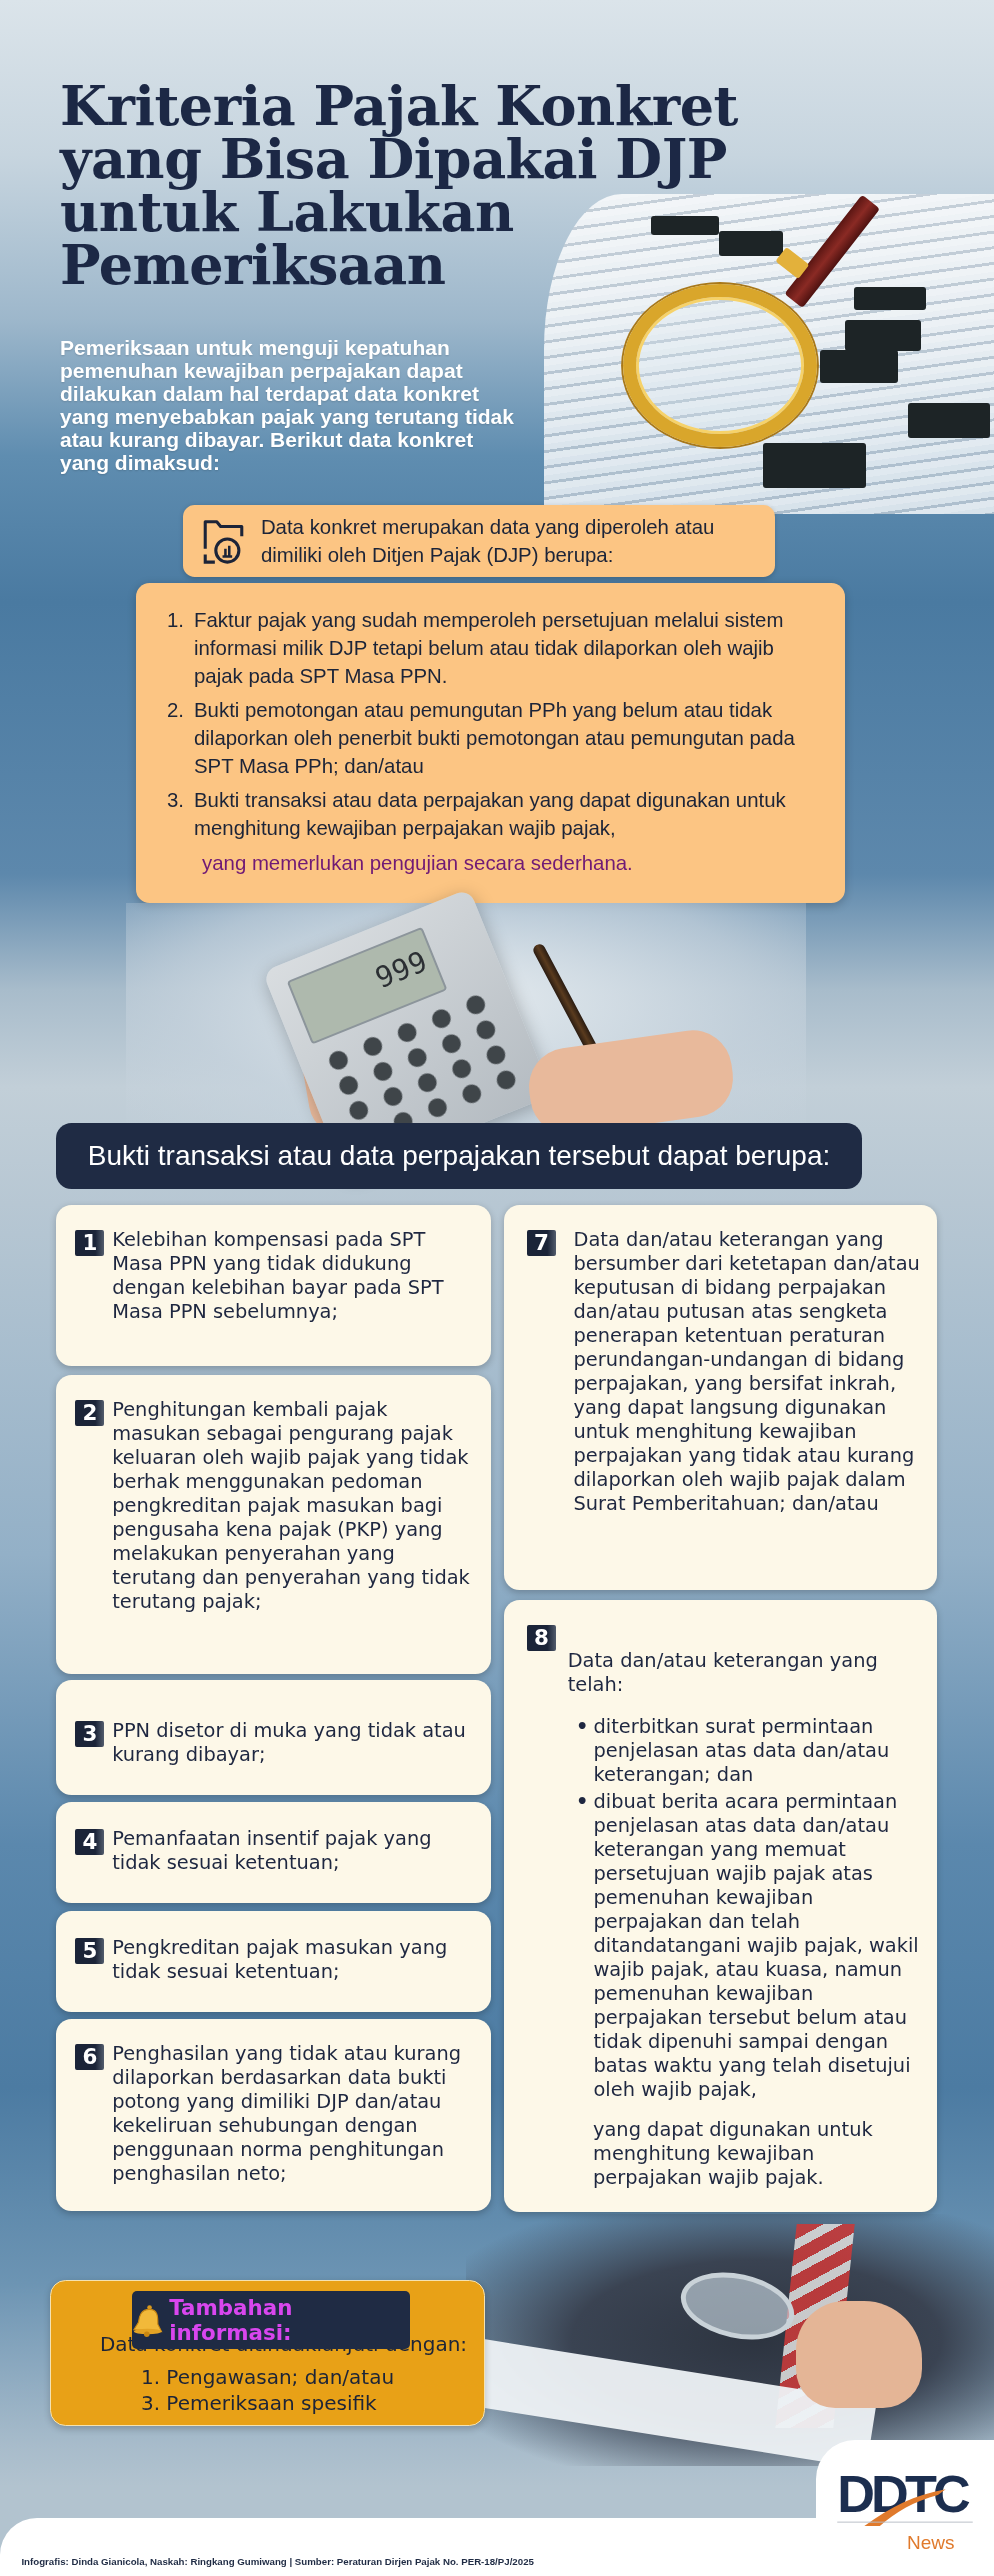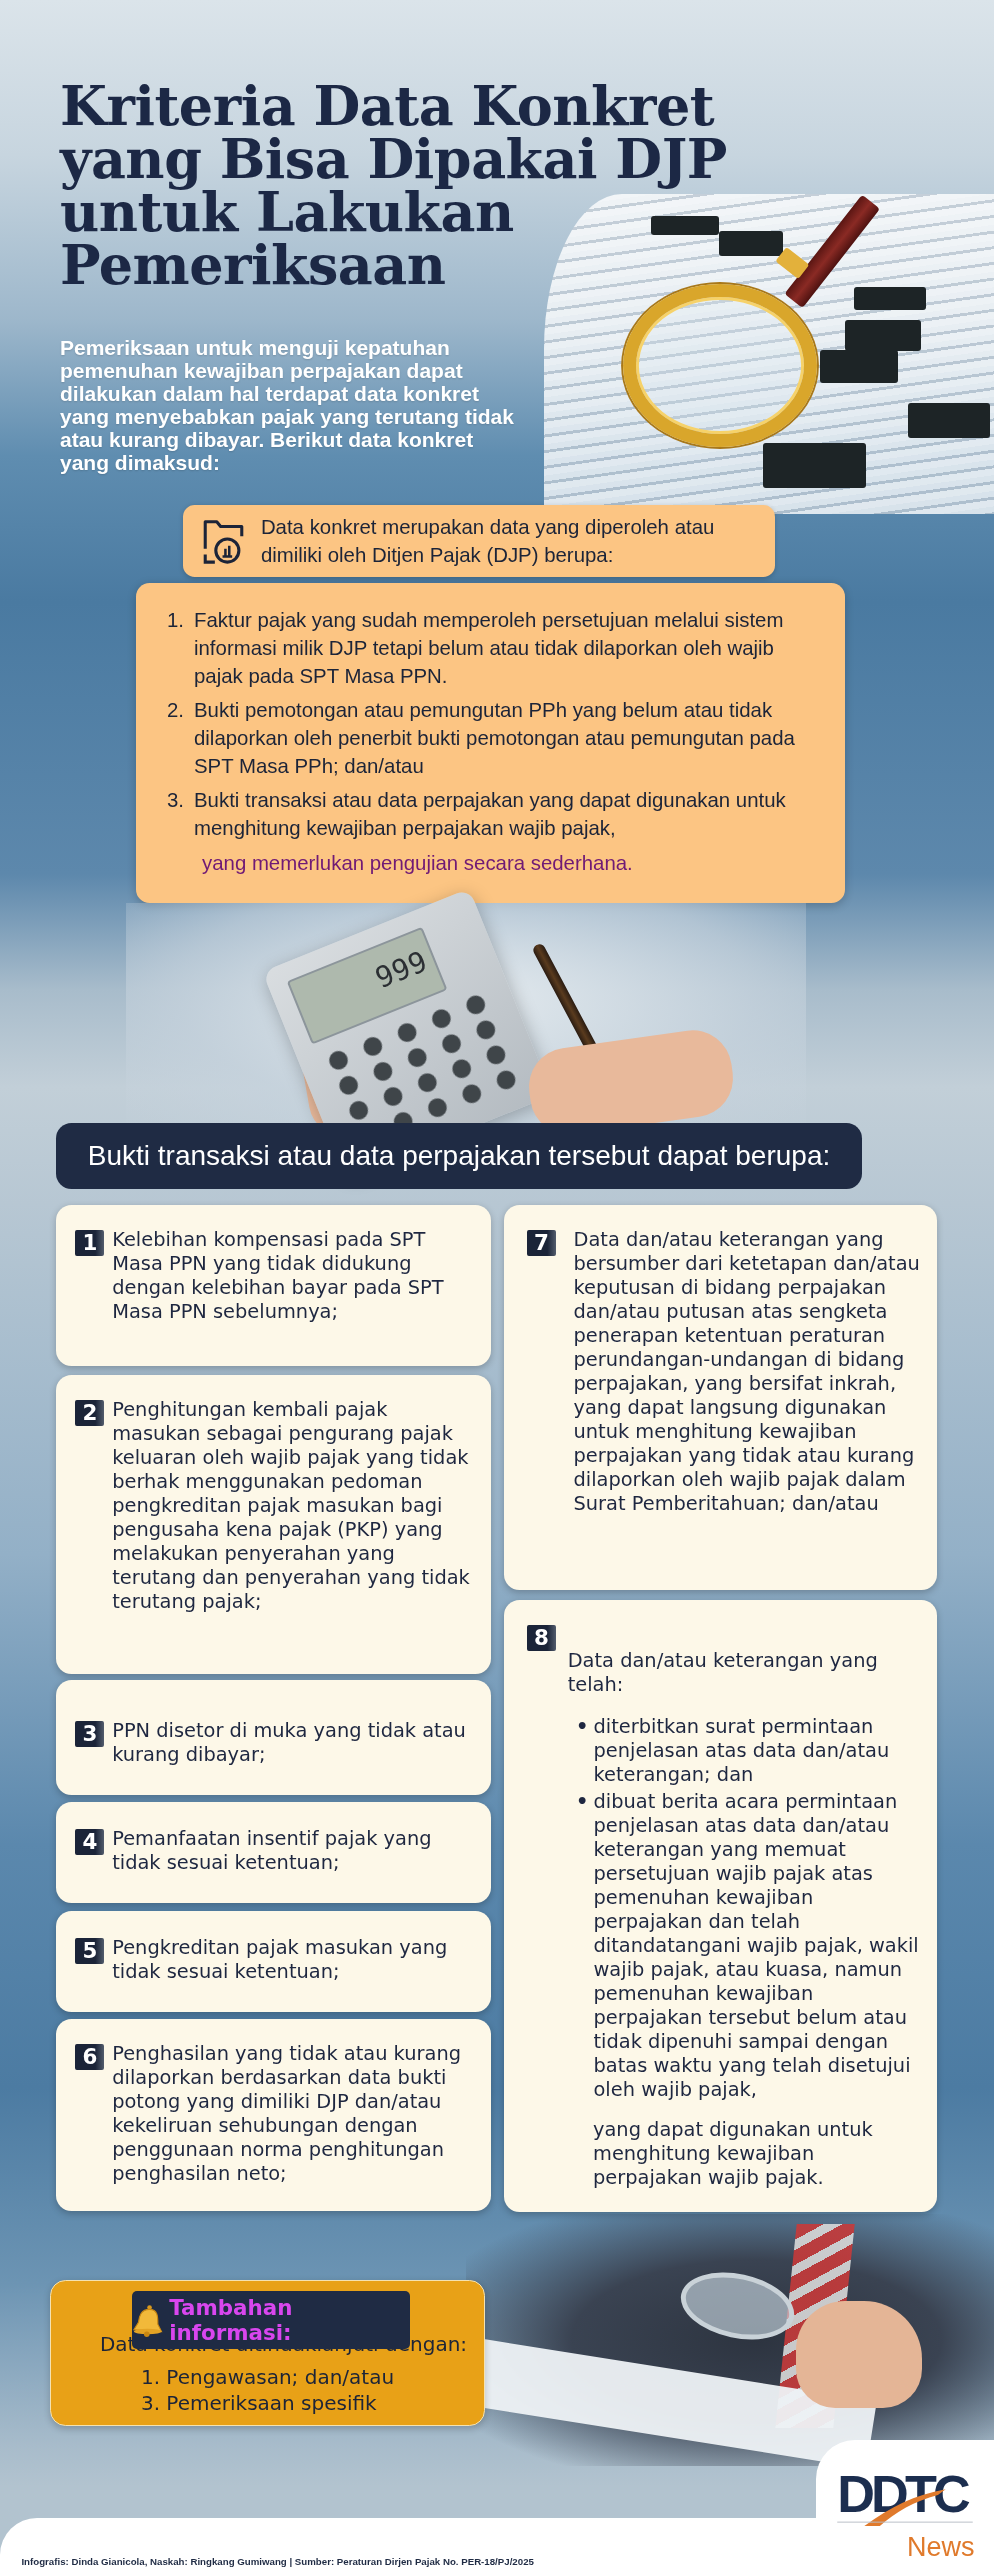--- a/index.html
+++ b/index.html
@@ -175,21 +175,21 @@
     font-size: 9.7px; font-weight: bold; color: #1f2b44;
   }
   .logo-wrap {
     position: absolute; left: 816px; top: 2440px; width: 179px; height: 136px;
     background: #ffffff; border-top-left-radius: 39px;
   }
   .logo-ddtc {
     position: absolute; left: 837px; top: 2466px; width: 136px; height: 60px;
   }
   .logo-news {
-    position: absolute; left: 907px; top: 2532px; font-size: 27px; color: #e07a2c;
+    position: absolute; left: 907px; top: 2532px; font-size: 19px; color: #e07a2c;
     font-family: "Liberation Sans", sans-serif;
   }
 </style>
 </head>
 <body>
 
 <div class="page">
 
   <div class="photo-papers"></div>
   <div class="clip" style="left:651px;top:216px;width:68px;height:19.4px;"></div>
@@ -197,21 +197,21 @@
   <div class="clip" style="left:854px;top:287px;width:72px;height:23px;"></div>
   <div class="clip" style="left:845px;top:320px;width:76px;height:31px;"></div>
   <div class="clip" style="left:820px;top:350px;width:78px;height:33px;"></div>
   <div class="clip" style="left:908px;top:403px;width:82px;height:35px;"></div>
   <div class="clip" style="left:763px;top:443px;width:103px;height:45px;"></div>
   <div class="magnifier-handle"></div>
   <div class="magnifier-collar"></div>
   <div class="magnifier-ring"></div>
 
   <h1 class="title">
-    <span>Kriteria Data Konkret</span>
+    <span>Kriteria Pajak Konkret</span>
     <span>yang Bisa Dipakai DJP</span>
     <span>untuk Lakukan</span>
     <span>Pemeriksaan</span>
   </h1>
 
   <p class="intro">Pemeriksaan untuk menguji kepatuhan pemenuhan kewajiban perpajakan dapat dilakukan dalam hal terdapat data konkret yang menyebabkan pajak yang terutang tidak atau kurang dibayar. Berikut data konkret yang dimaksud:</p>
 
   <div class="def-box">
     <svg class="def-icon" viewBox="0 0 44 52">
       <path d="M3 34 V6 h12 l4 5 h22 v10" fill="none" stroke="#1c2438" stroke-width="3.2" stroke-linejoin="round"></path>

